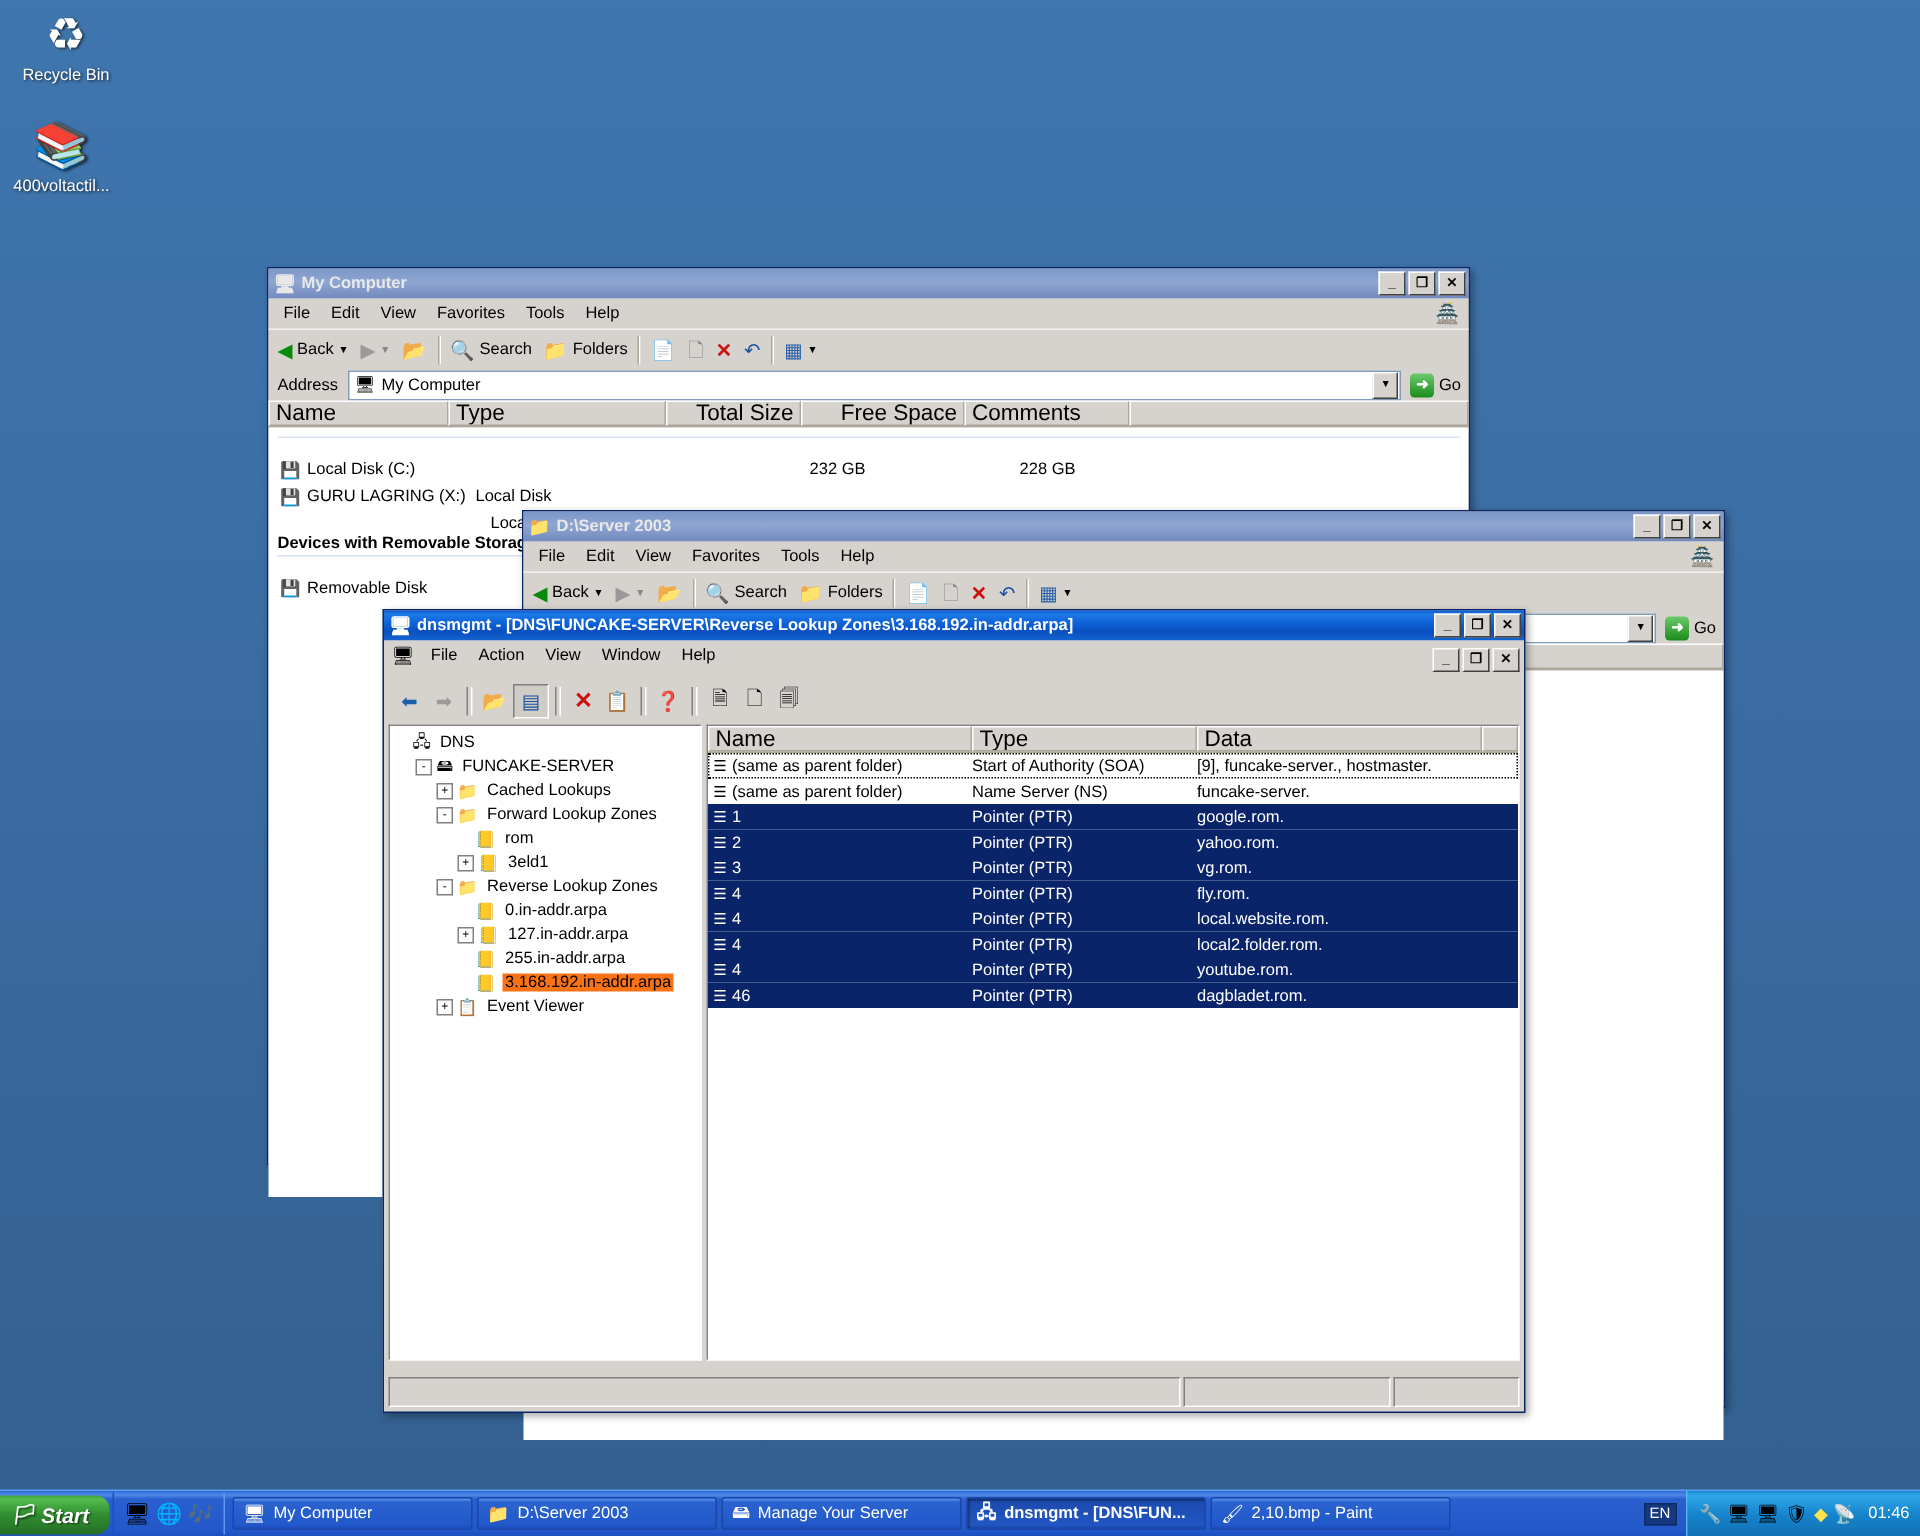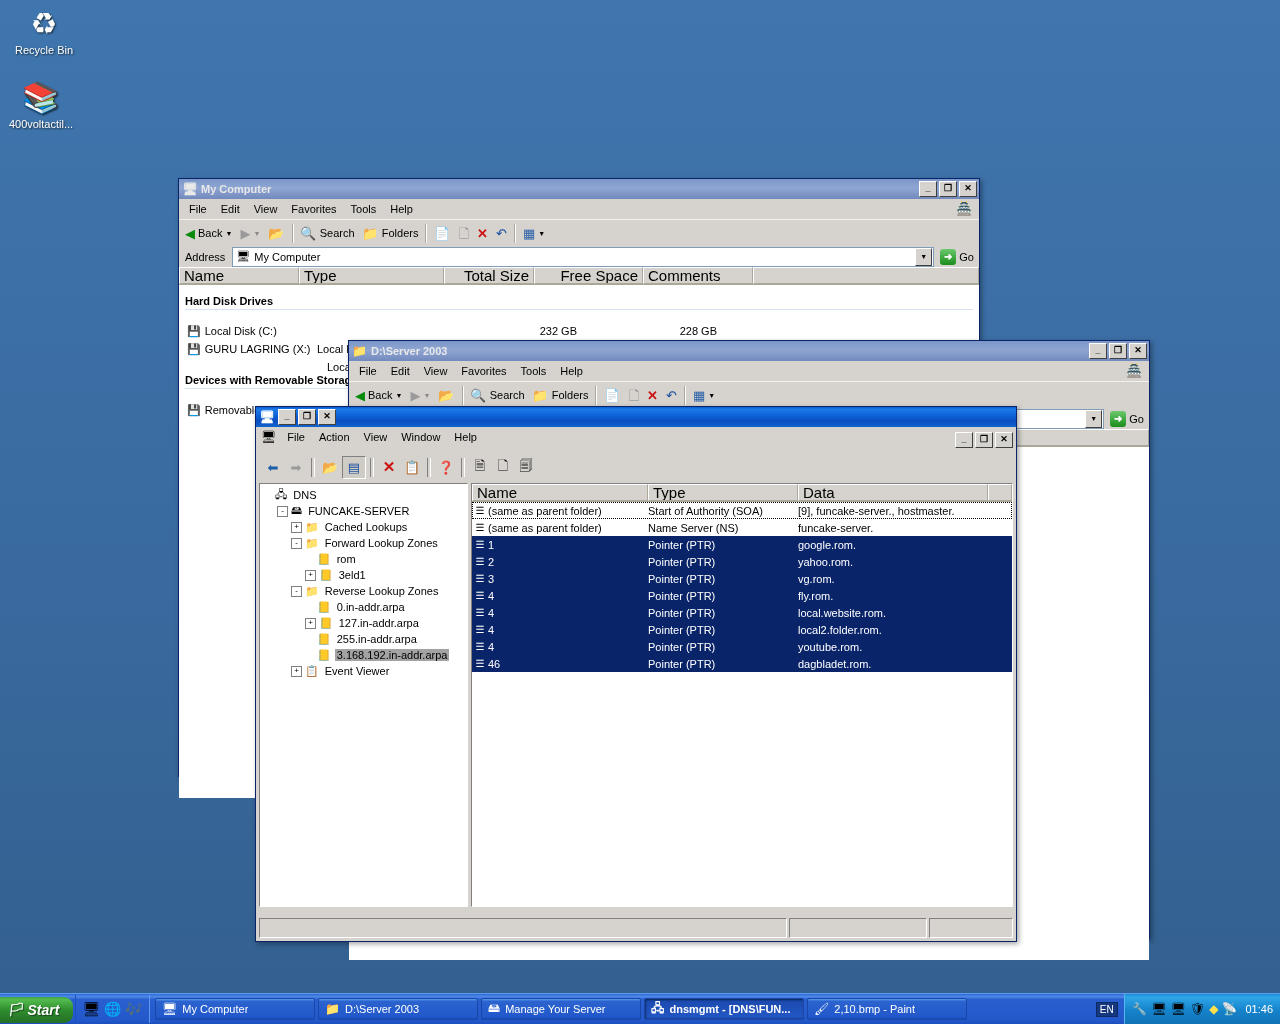--- a/index.html
+++ b/index.html
@@ -83,21 +83,21 @@
   #treepane{width:207px;background:#fff;border:1px solid;border-color:#808080 #fff #fff #808080;
             overflow:hidden;position:relative;}
   #listpane{flex:1;margin-left:3px;background:#fff;border:1px solid;border-color:#808080 #fff #fff #808080;
             overflow:hidden;position:relative;}
   .tnode{display:flex;align-items:center;height:16px;font-size:11px;white-space:nowrap;}
   .tnode .exp{width:9px;height:9px;border:1px solid #808080;background:#fff;font-size:8px;
               line-height:7px;text-align:center;margin-right:3px;flex:0 0 9px;color:#000;}
   .tnode .nosp{width:9px;margin-right:3px;flex:0 0 9px;}
   .tnode .ni{margin-right:4px;font-size:11px;}
   .tnode .nt{padding:0 2px;}
-  .tnode .nt.sel{background:#a3a3a3;}
+  .tnode .nt.sel{background:#f97316;}
   .lrow{display:flex;height:17px;align-items:center;font-size:11px;}
   .lrow.sel{background:#0a246a;color:#fff;}
   .lrow .ri{width:16px;text-align:center;font-size:10px;flex:0 0 16px;}
   .lrow .c1{width:160px;overflow:hidden;white-space:nowrap;}
   .lrow .c2{width:150px;overflow:hidden;white-space:nowrap;}
   .lrow .c3{flex:1;overflow:hidden;white-space:nowrap;}
   .lrow.focus{outline:1px dotted #000;outline-offset:-1px;}
   #dns-status{position:absolute;left:3px;bottom:3px;right:3px;height:20px;display:flex;gap:2px;}
   #dns-status div{background:#d6d3ce;border:1px solid;border-color:#808080 #fff #fff #808080;}
 
@@ -220,21 +220,20 @@
     <div class="lhdr">
       <span class="hc" style="width:120px;">Name</span>
       <span class="hc" style="width:145px;">Type</span>
       <span class="hc r" style="width:90px;">Total Size</span>
       <span class="hc r" style="width:109px;">Free Space</span>
       <span class="hc" style="width:110px;">Comments</span>
       <span class="hc" style="flex:1;"></span>
     </div>
     <div id="mc-body">
       <div style="height:6px;"></div>
-      <div class="grp-hdr">Hard Disk Drives</div>
       <div class="grp-line"></div>
       <div style="height:8px;"></div>
       <div class="drow">
         <span class="dn">
             <span class="dsk">💾</span>
             <span>Local Disk (C:)</span>
           </span>
         <span class="dt">Local Disk</span>
         <span class="dsz">232 GB</span>
         <span class="dfr">228 GB</span>
@@ -334,20 +333,21 @@
     </div>
     <div class="lhdr">
       <span class="hc" style="flex:1;"></span>
     </div>
     <div id="sv-body"></div>
   </div>
 
   <div class="win" id="dnswin">
     <div class="tbar">
       <span class="ticon">🖥</span>
+      <span class="ttext">dnsmgmt - [DNS\FUNCAKE-SERVER\Reverse Lookup Zones\3.168.192.in-addr.arpa]</span>
       <span class="tbtns">
         <span class="tb">_</span>
         <span class="tb">❐</span>
         <span class="tb">✕</span>
       </span>
     </div>
     <div class="mbar">
       <span style="margin:0 4px 0 2px;font-size:12px;">🖥</span>
       <span class="mi">File</span>
       <span class="mi">Action</span>

